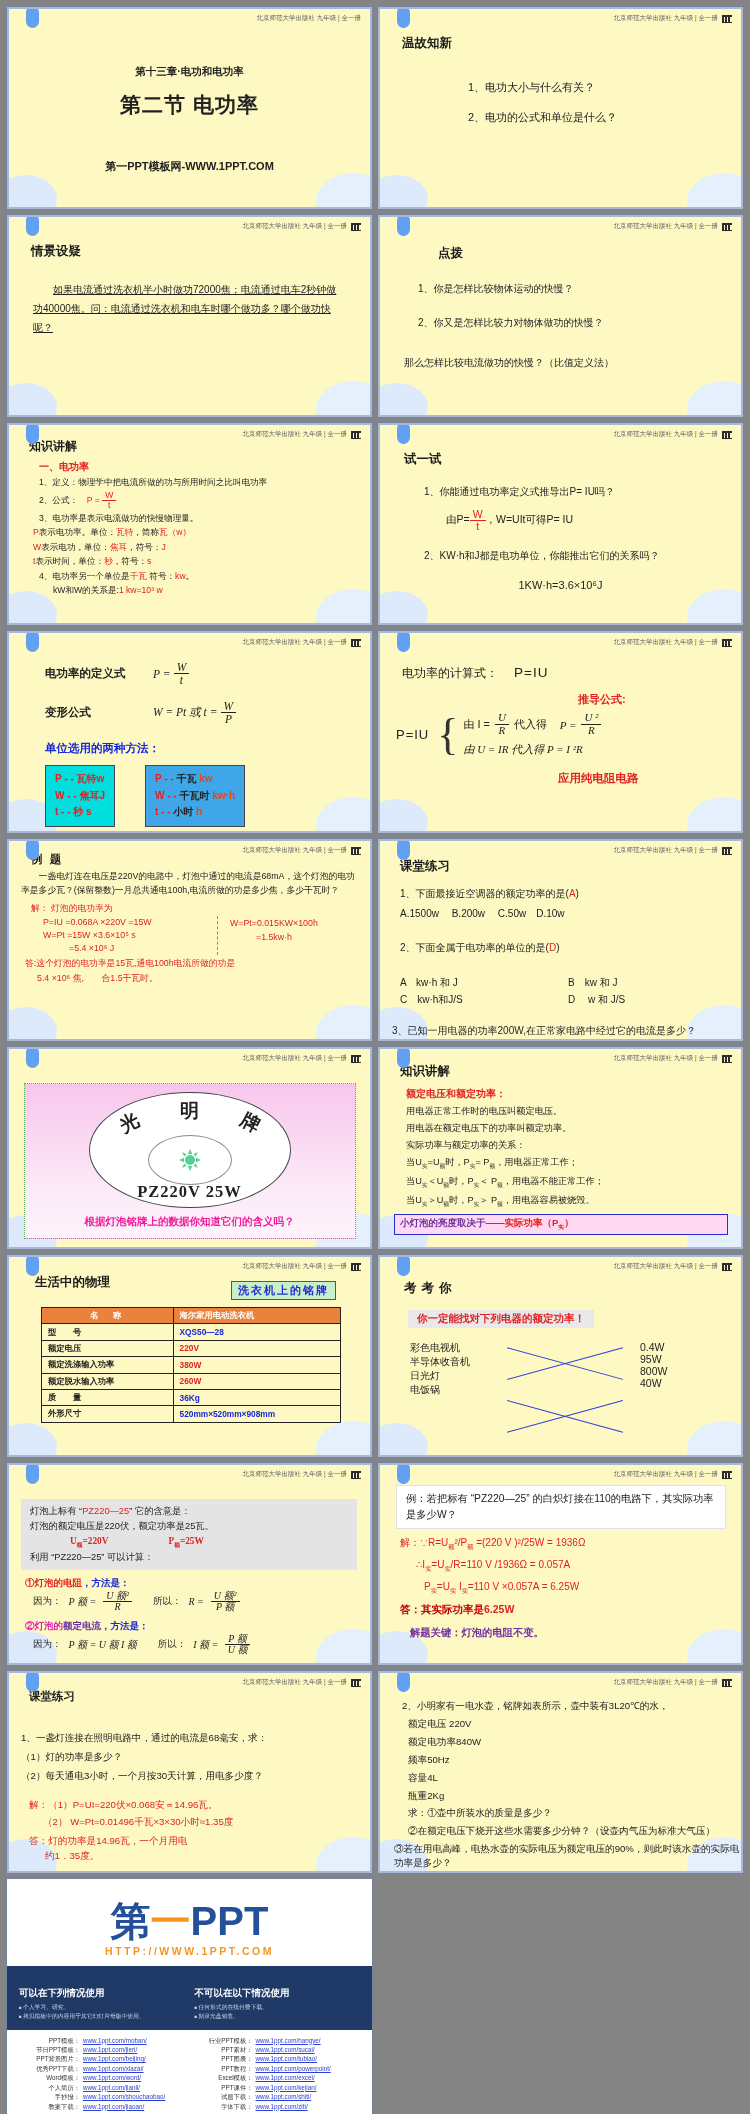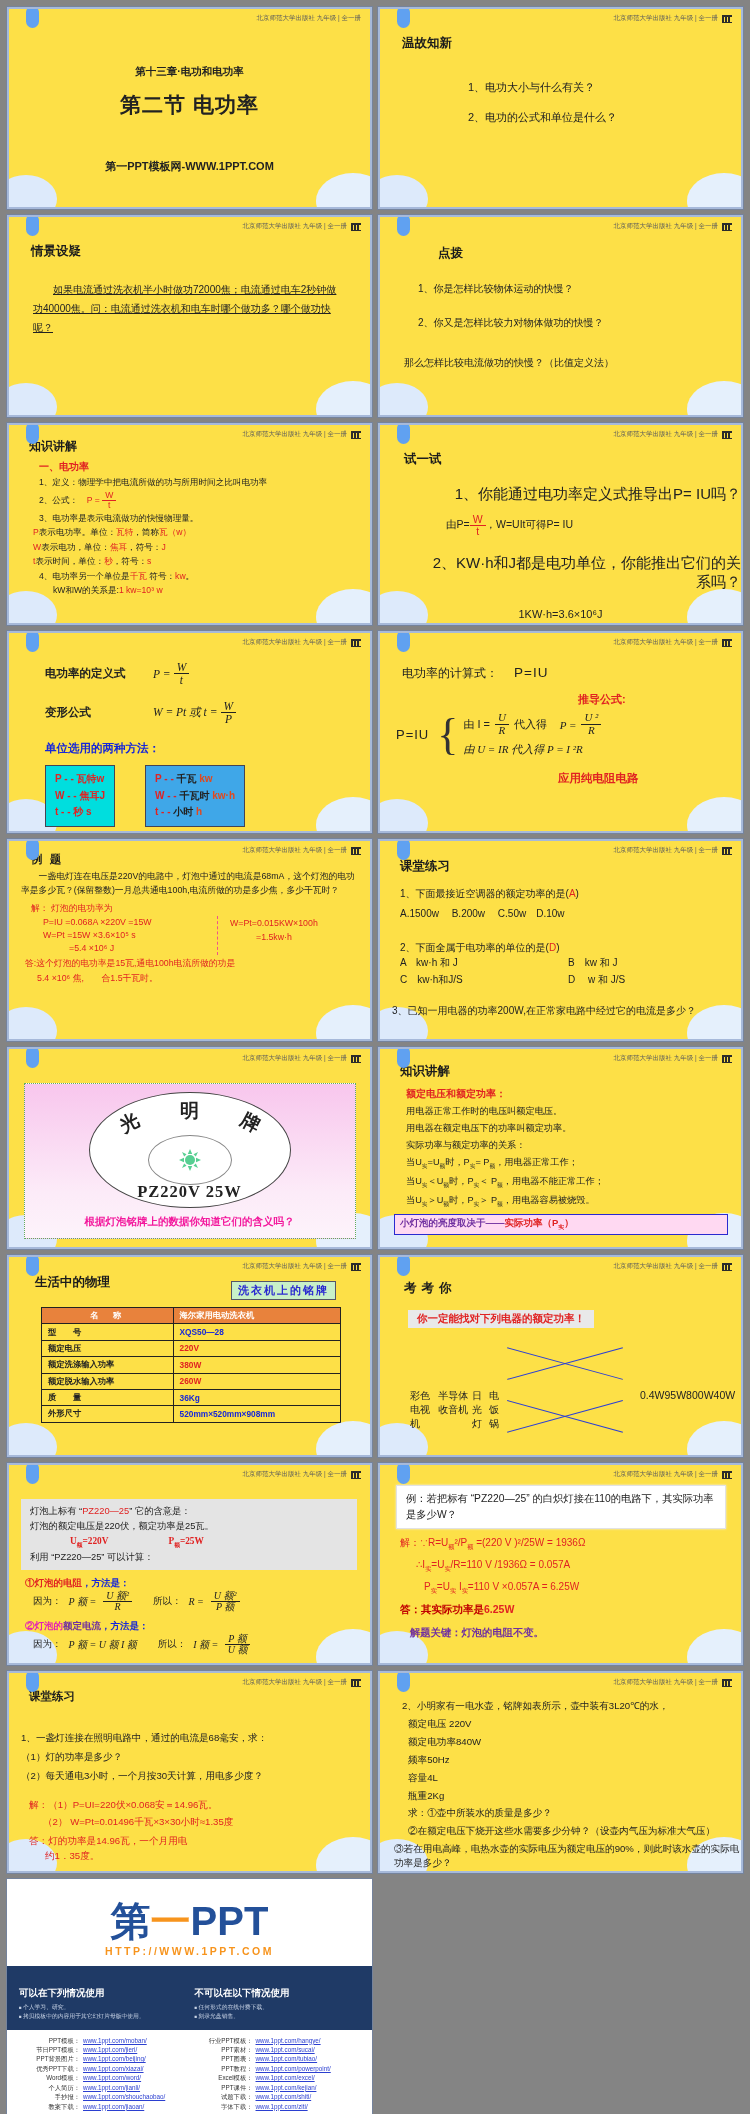--- a/index.html
+++ b/index.html
@@ -4,21 +4,21 @@
 <style>
   :root{
     --page-bg:#848484; --red:#e02222; --blue:#1626d9; --purple:#7030a0;
     --magenta:#e520b4; --orange:#e0491f; --darkred:#c00000;
     --orange-header:#e8823c; --cyan-box:#00dede; --blue-box:#3fa7e8;
     --navy:#1f3a66; --logo-blue:#235099; --logo-orange:#f7941d;
   }
   *{box-sizing:border-box;margin:0;padding:0;}
   body{width:750px;background:var(--page-bg);font-family:"Liberation Sans",sans-serif;}
   .wrap{display:grid;grid-template-columns:365px 365px;grid-template-rows:repeat(9,202px) 235px;gap:6px;padding:7px 7px 0 7px;}
-  .slide{position:relative;background:#fde047;height:202px;border:2px solid #a6b9da;box-shadow:0 0 0 1px #75839c;overflow:hidden;color:#222;}
+  .slide{position:relative;background:#fef9c3;height:202px;border:2px solid #a6b9da;box-shadow:0 0 0 1px #75839c;overflow:hidden;color:#222;}
   .blob-tl{position:absolute;top:-3px;left:17px;width:13px;height:22px;background:#60a1f1;border-radius:7px;z-index:2;}
   .blob-bl{position:absolute;bottom:-16px;left:-14px;width:62px;height:48px;background:#ddeafb;border-radius:50%;z-index:0;}
   .blob-br{position:absolute;bottom:-22px;right:-20px;width:74px;height:56px;background:#e5f0fc;border-radius:50%;z-index:0;}
   .shead{position:absolute;top:5px;right:9px;display:flex;align-items:center;gap:4px;z-index:3;}
   .shead .txt{font-size:6.5px;color:#5c5c5c;}
   .bicon{width:10px;height:8px;border-top:2px solid #2b2b2b;border-bottom:1px solid #2b2b2b;background:repeating-linear-gradient(90deg,#2b2b2b 0 1.5px,transparent 1.5px 3.2px);}
   .h1{font-weight:bold;font-size:12.5px;color:#1c1c1c;position:relative;z-index:1;}
   .c-r{color:var(--red);} .c-b{color:var(--blue);} .c-p{color:var(--purple);}
   .c-m{color:var(--magenta);} .c-o{color:var(--orange);} .c-dr{color:var(--darkred);}
   .math{font-family:"Liberation Serif",serif;font-style:italic;}
@@ -39,21 +39,21 @@
   .s3 .body{margin:20px 24px 0 24px;font-size:10px;line-height:1.9;text-indent:2em;text-decoration:underline;}
   .s4 .h1{margin:28px 0 0 58px;}
   .s4 .ln{margin:20px 0 0 38px;font-size:10px;}
   .s4 .q{margin:26px 0 0 24px;font-size:10px;}
   .s5 .h1{margin:13px 0 0 20px;font-size:12px;}
   .s5 .sub{margin:5px 0 1px 30px;font-size:10px;font-weight:bold;}
   .s5 .ln{margin:2.5px 0 0 30px;font-size:8.6px;}
   .s5 .pl{margin:2.5px 0 0 24px;font-size:8.6px;}
   .s5 .fr{font-size:8.6px;}
   .s6 .h1{margin:26px 0 0 24px;}
-  .s6 .ln{margin:17px 0 0 44px;font-size:15px;text-align:right;}
+  .s6 .ln{margin:17px 0 0 44px;font-size:10px;}
   .s6 .dv{margin:10px 0 0 66px;font-size:10.5px;}
   .s6 .res{margin:16px 0 0 0;text-align:center;font-size:11px;}
   .s7 .frow{display:flex;align-items:center;margin:0 0 0 36px;font-size:11.5px;}
   .s7 .frow.first{margin-top:28px;}
   .s7 .frow.second{margin-top:14px;}
   .s7 .flabel{width:108px;font-weight:bold;}
   .s7 .math{font-size:11.5px;}
   .s7 .methods{margin:16px 12px 0 36px;font-size:11.5px;font-weight:bold;color:var(--blue);}
   .s7 .boxes{display:flex;gap:30px;margin:9px 0 0 36px;}
   .s7 .ub{border:1px solid #445;padding:5px 9px;font-size:10px;font-weight:bold;line-height:1.65;white-space:nowrap;}
@@ -72,21 +72,21 @@
   .s9 .body{margin:2px 12px 0 12px;font-size:8.8px;line-height:1.62;text-indent:2em;}
   .s9 .ln{font-size:8.8px;}
   .s9 .sol{margin:5px 0 0 22px;color:var(--red);}
   .s9 .cols{display:flex;margin:1px 0 0 34px;color:var(--red);}
   .s9 .cl{width:170px;line-height:1.5;}
   .s9 .cr{border-left:1px dashed #e58;padding-left:12px;margin-left:4px;line-height:1.7;}
   .s9 .ind{margin-left:26px;}
   .s9 .ans{margin:3px 0 0 16px;color:var(--red);}
   .s10 .h1{margin:17px 0 0 20px;}
   .s10 .ln{margin:12px 0 0 20px;font-size:10px;}
-  .s10 .og{display:grid;grid-template-columns:168px 1fr;margin:1px 0 0 20px;font-size:10px;row-gap:3px;}
+  .s10 .og{display:grid;grid-template-columns:168px 1fr;margin:21px 0 0 20px;font-size:10px;row-gap:3px;}
   .s10 .q3{margin:17px 0 0 12px;font-size:10px;}
   .s11 .pinkbox{margin:34px auto 0;width:332px;height:156px;background:linear-gradient(180deg,#f8c6ed,#fcebf8 70%,#fdf3fb);border:1px dotted #5fae5f;}
   .s11 .ell{width:202px;height:116px;margin:8px auto 0;background:#fff;border:1px solid #444;border-radius:50%;position:relative;}
   .s11 .arc{position:absolute;font-family:"Liberation Serif",serif;font-weight:bold;font-size:19px;}
   .s11 .a1{left:30px;top:17px;transform:rotate(-28deg);}
   .s11 .a2{left:50%;top:5px;transform:translateX(-50%);}
   .s11 .a3{right:30px;top:17px;transform:rotate(28deg);}
   .s11 .ring{position:absolute;left:50%;top:42px;transform:translateX(-50%);width:84px;height:50px;border:1px solid #888;border-radius:50%;display:flex;align-items:center;justify-content:center;}
   .s11 .pz{position:absolute;bottom:5px;width:100%;text-align:center;font-family:"Liberation Serif",serif;font-weight:bold;font-size:16.5px;letter-spacing:1px;}
   .s11 .q{position:absolute;bottom:9px;width:100%;text-align:center;color:#f3199d;font-weight:bold;font-size:10.5px;}
@@ -99,21 +99,21 @@
   .s13 .badge{margin:24px 34px 0 auto;background:#c8f0c8;border:1px solid #556;color:#2a2ad0;font-family:"Liberation Serif",serif;font-weight:bold;font-size:11px;padding:1px 6px;letter-spacing:2px;}
   .s13 table{margin:7px 0 0 32px;border-collapse:collapse;width:300px;}
   .s13 td{border:1px solid #222;font-size:8.3px;padding:2.2px 6px;}
   .s13 .lbl{font-family:"Liberation Serif",serif;font-weight:bold;width:44%;}
   .s13 .hd td{background:var(--orange-header);color:#fff;font-weight:bold;}
   .s13 .hd .lbl{text-align:center;letter-spacing:3px;}
   .s13 .val{font-weight:bold;}
   .s14 .h1{margin:23px 0 0 24px;letter-spacing:5px;}
   .s14 .banner{display:inline-block;margin:13px 0 0 28px;background:#e9e9e9;color:var(--red);font-family:"Liberation Serif",serif;font-weight:bold;font-size:10.5px;padding:2px 9px;}
   .s14 .match{display:flex;margin:13px 0 0 30px;}
-  .s14 .mcol{display:flex;flex-direction:row;height:96px;font-size:10px;margin-top:48px;}
+  .s14 .mcol{display:flex;flex-direction:column;height:96px;font-size:10px;}
   .s14 .mcol.l{width:96px;}
   .s14 .mcol.r{width:70px;padding-left:16px;font-size:10.5px;}
   .s14 svg.xl{width:118px;height:96px;}
   .s14 svg.xl line{stroke:#2b3fd6;stroke-width:1;}
   .s15 .graybox{margin:34px 0 0 12px;width:336px;background:#e4e4e4;padding:5px 9px;font-size:9.3px;line-height:1.6;}
   .s15 .b3{font-family:"Liberation Serif",serif;font-weight:bold;}
   .s15 .b3 .gap{display:inline-block;width:60px;}
   .s15 .mh{margin:7px 0 0 16px;font-size:9.5px;font-weight:bold;}
   .s15 .mrow{display:flex;align-items:center;gap:7px;margin:1px 0 0 24px;font-size:9.5px;}
   .s15 .math{font-size:10px;}

